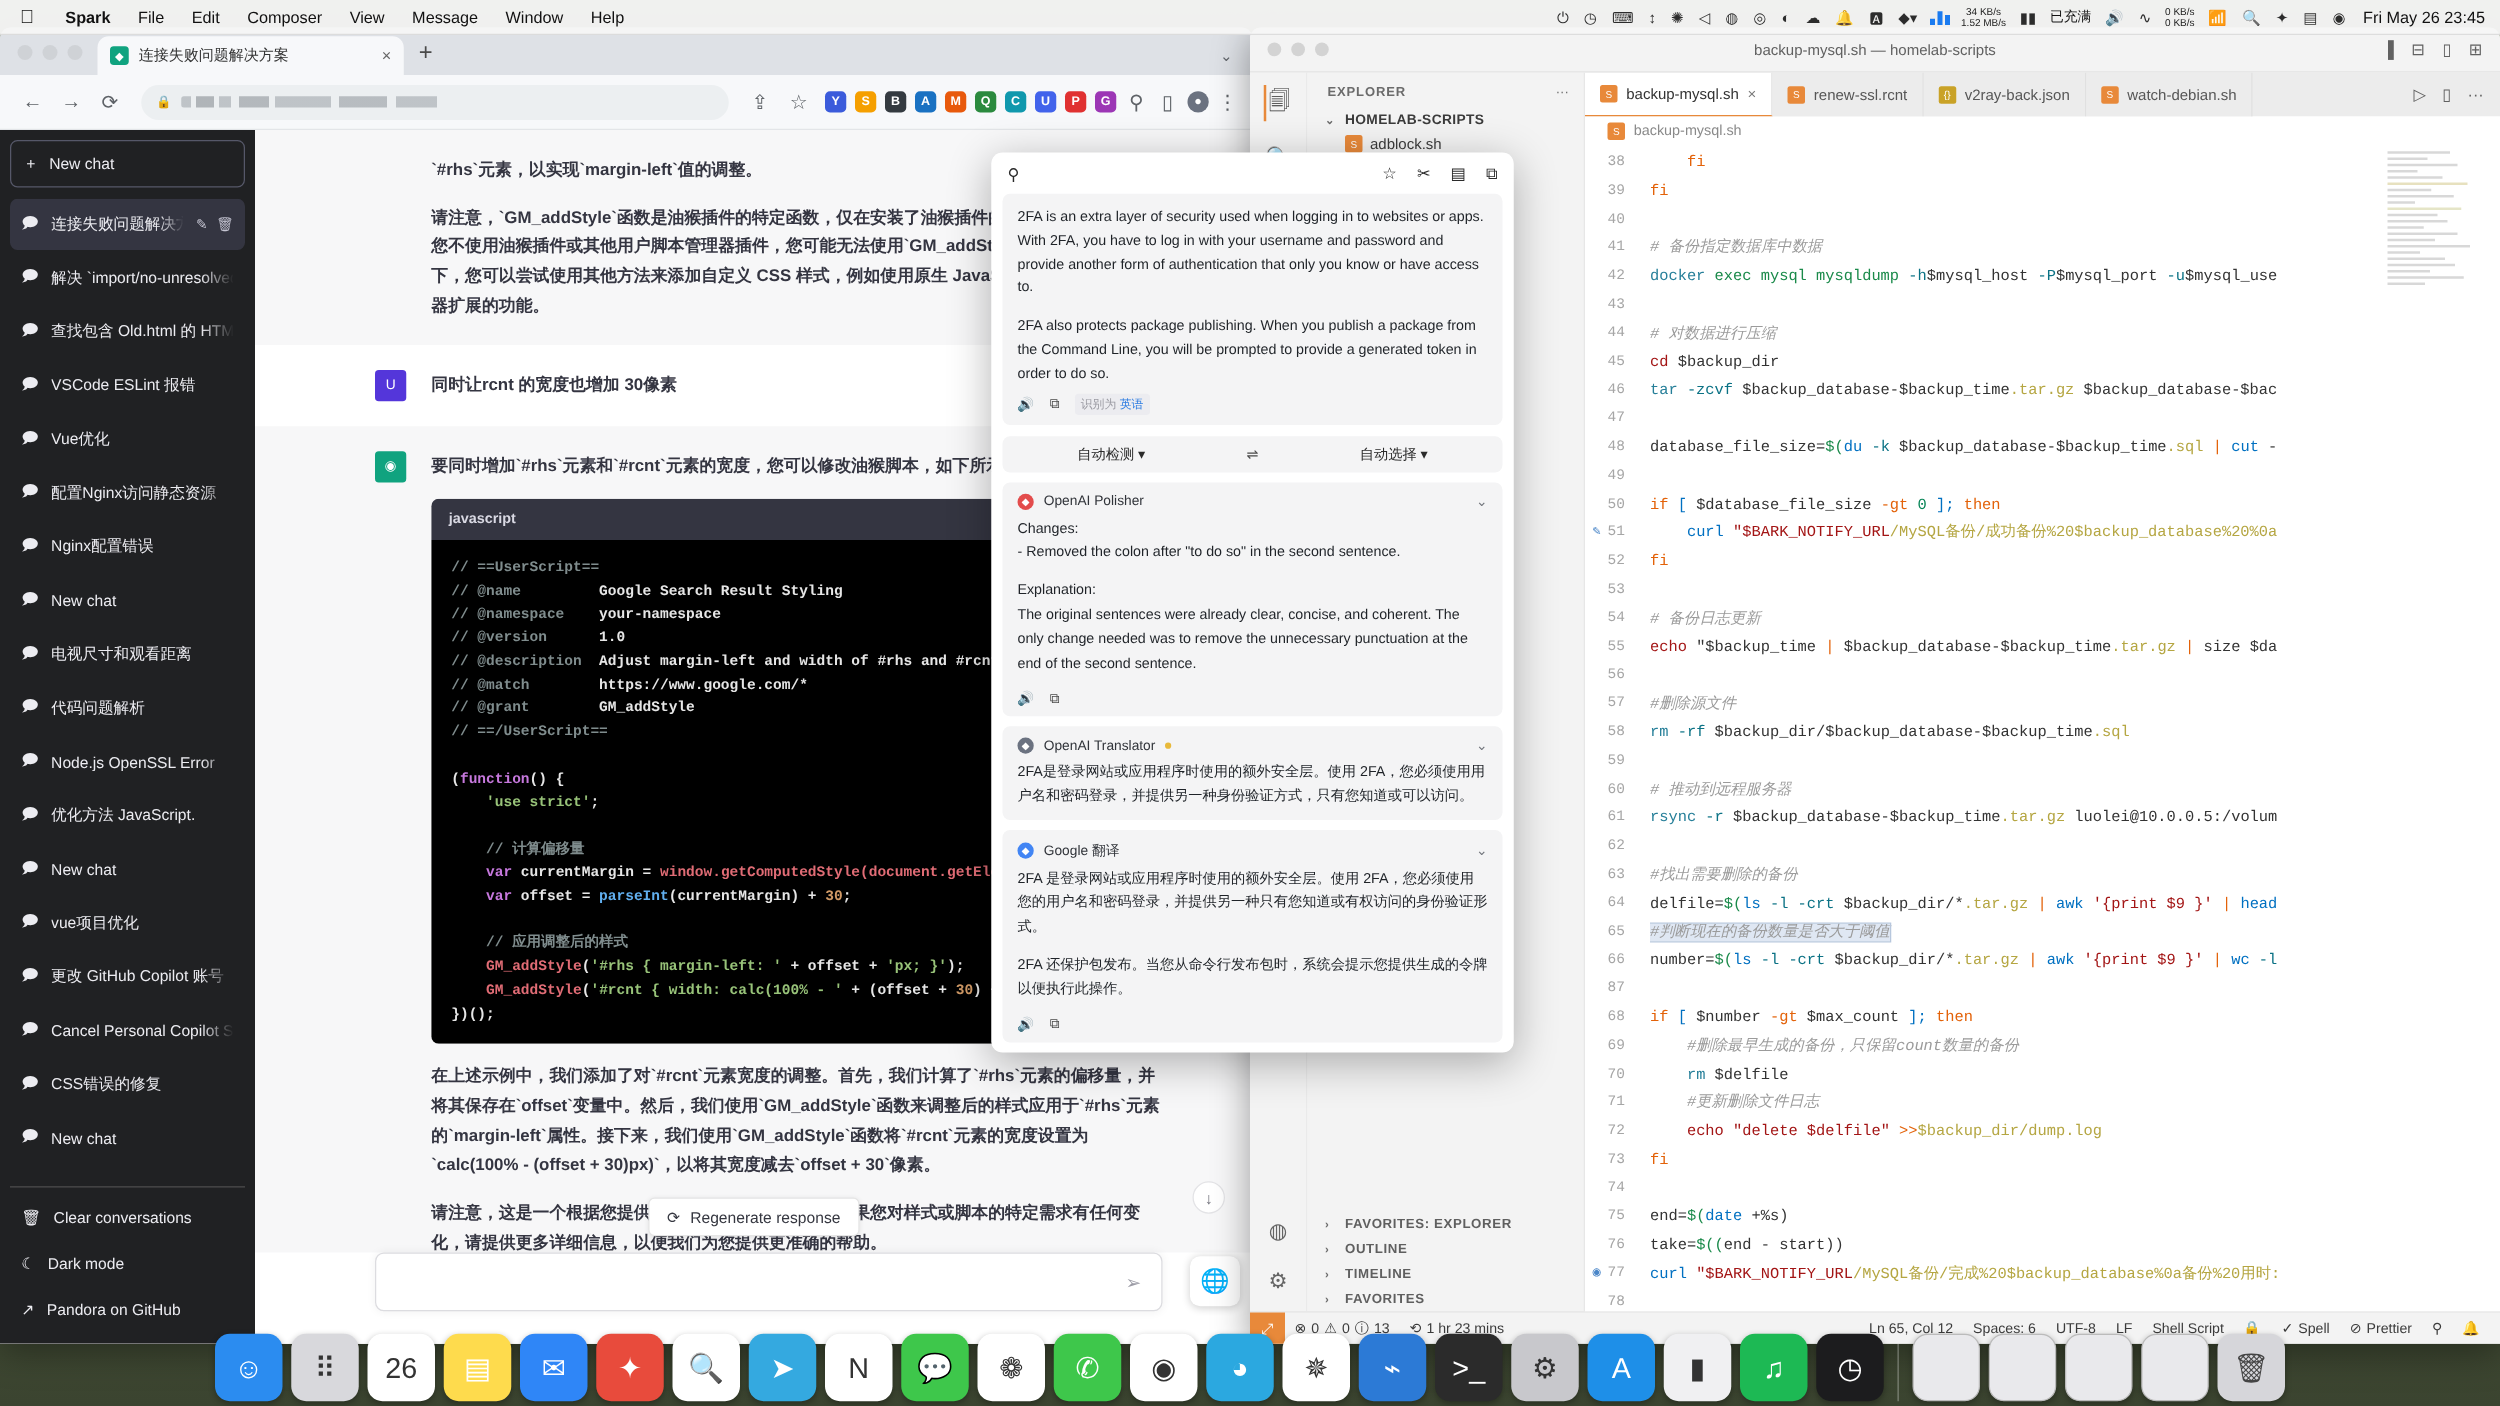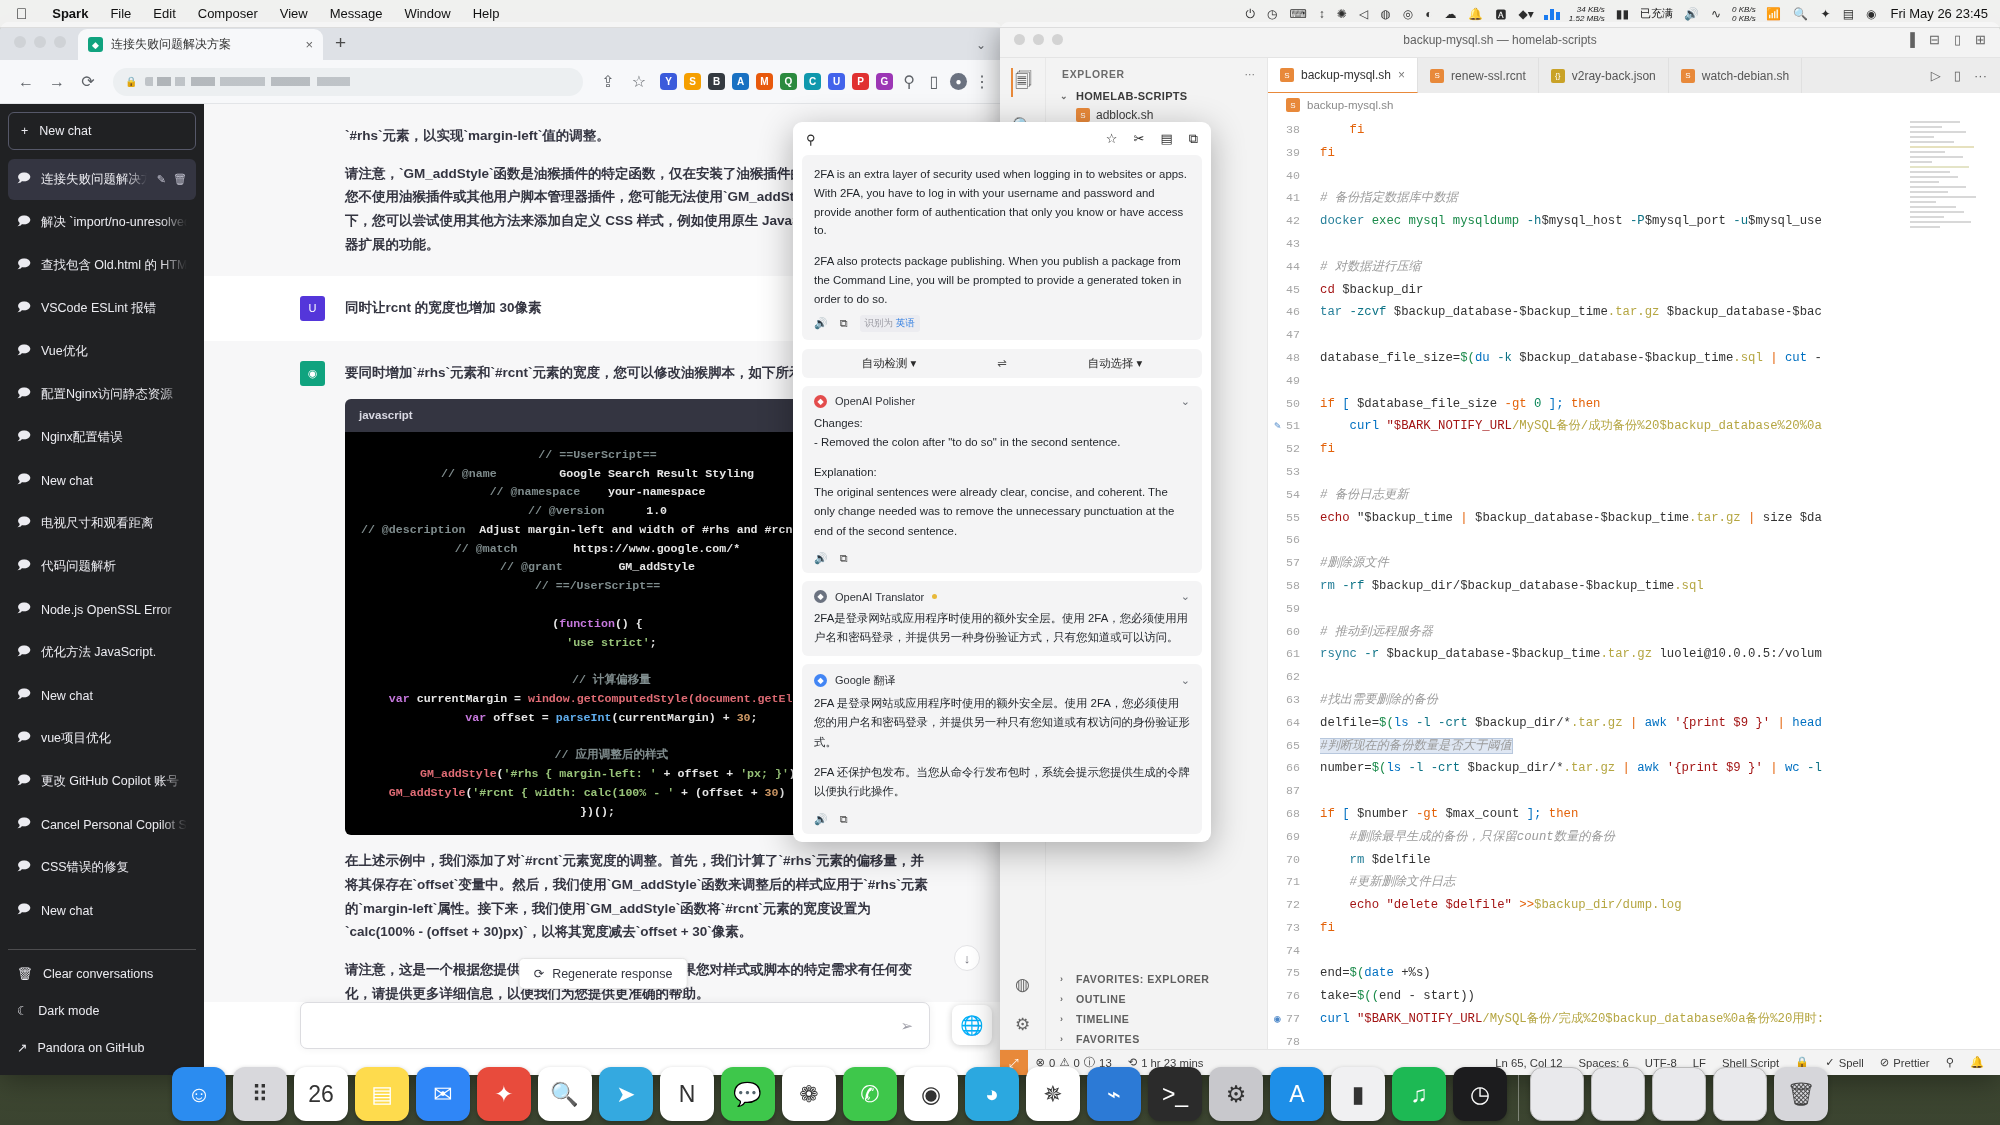--- a/index.html
+++ b/index.html
@@ -22,21 +22,21 @@
     background: rgba(246,246,246,0.96);
     display: flex; align-items: center; z-index: 500;
     font-size: 13px; color: #111;
     border-bottom: 1px solid rgba(0,0,0,0.10);
   }
   .menubar .apple { margin: 0 14px 0 16px; font-size: 15px; line-height: 1; }
   .menubar .mi { padding: 0 11px; white-space: nowrap; cursor: default; }
   .menubar .mi.app-name { font-weight: bold; }
   .menubar .right { margin-left: auto; display: flex; align-items: center; padding-right: 12px; gap: 2px; }
   .mb-ico { font-size: 12px; padding: 0 5px; color: #1c1c1c; opacity: .92; white-space: nowrap; }
-  .mb-net { font-size: 8px; line-height: 9px; text-align: right; padding: 0 4px; color: #222; font-style: italic; }
+  .mb-net { font-size: 8px; line-height: 9px; text-align: center; padding: 0 4px; color: #222; }
   .mb-bars { display:flex; align-items:flex-end; gap:2px; height:13px; padding:0 3px; }
   .mb-bars i { display:block; width:4px; background:#1a7bf0; }
   .mb-clock { font-size: 13px; padding-left: 7px; white-space: nowrap; }
   .mb-batt { font-size: 11px; padding: 0 4px; }
 
   
   .browser {
     position: absolute; left: 0; top: 22px; width: 1002px; height: 1053px;
     background: #f2f2f4; border-radius: 9px 9px 0 0; overflow: hidden;
     box-shadow: 0 6px 28px rgba(0,0,0,.35);
@@ -111,21 +111,21 @@
   .msgblock.assistant { background: #f7f7f8; }
   .msgrow { display: flex; gap: 20px; padding: 0 72px 0 96px; }
   .avatar { width: 25px; height: 25px; border-radius: 3px; flex: 0 0 25px;
             display: flex; align-items: center; justify-content: center; color: #fff; font-size: 11px; }
   .avatar.user { background: #5436da; }
   .avatar.bot  { background: #10a37f; }
   .mbody { flex: 1; min-width: 0; font-weight: bold; }
   .mbody p { margin-bottom: 14px; }
   .mbody p:last-child { margin-bottom: 0; }
 
-  .codeblock { border-radius: 6px; overflow: hidden; margin: 14px 0; width: 505px; text-align: center; }
+  .codeblock { border-radius: 6px; overflow: hidden; margin: 14px 0; width: 505px; }
   .cbhead { background: #343541; color: #d9d9e3; font-size: 11.5px; padding: 6px 14px;
             display: flex; align-items: center; }
   .cbhead .cbcopy { margin-left: auto; font-size: 12px; }
   .cbbody { background: #000; color: #e6e6e6; font-family: "Liberation Mono", monospace;
             font-size: 11.6px; line-height: 1.62; padding: 14px 16px; white-space: pre; overflow: hidden; }
   .c-com { color: #7f8c8d; } .c-kw { color: #c678dd; } .c-str { color: #98c379; }
   .c-fn { color: #e06c75; } .c-num { color: #d19a66; } .c-var { color: #e6e6e6; }
   .c-blue { color: #61afef; }
 
   .regen {

